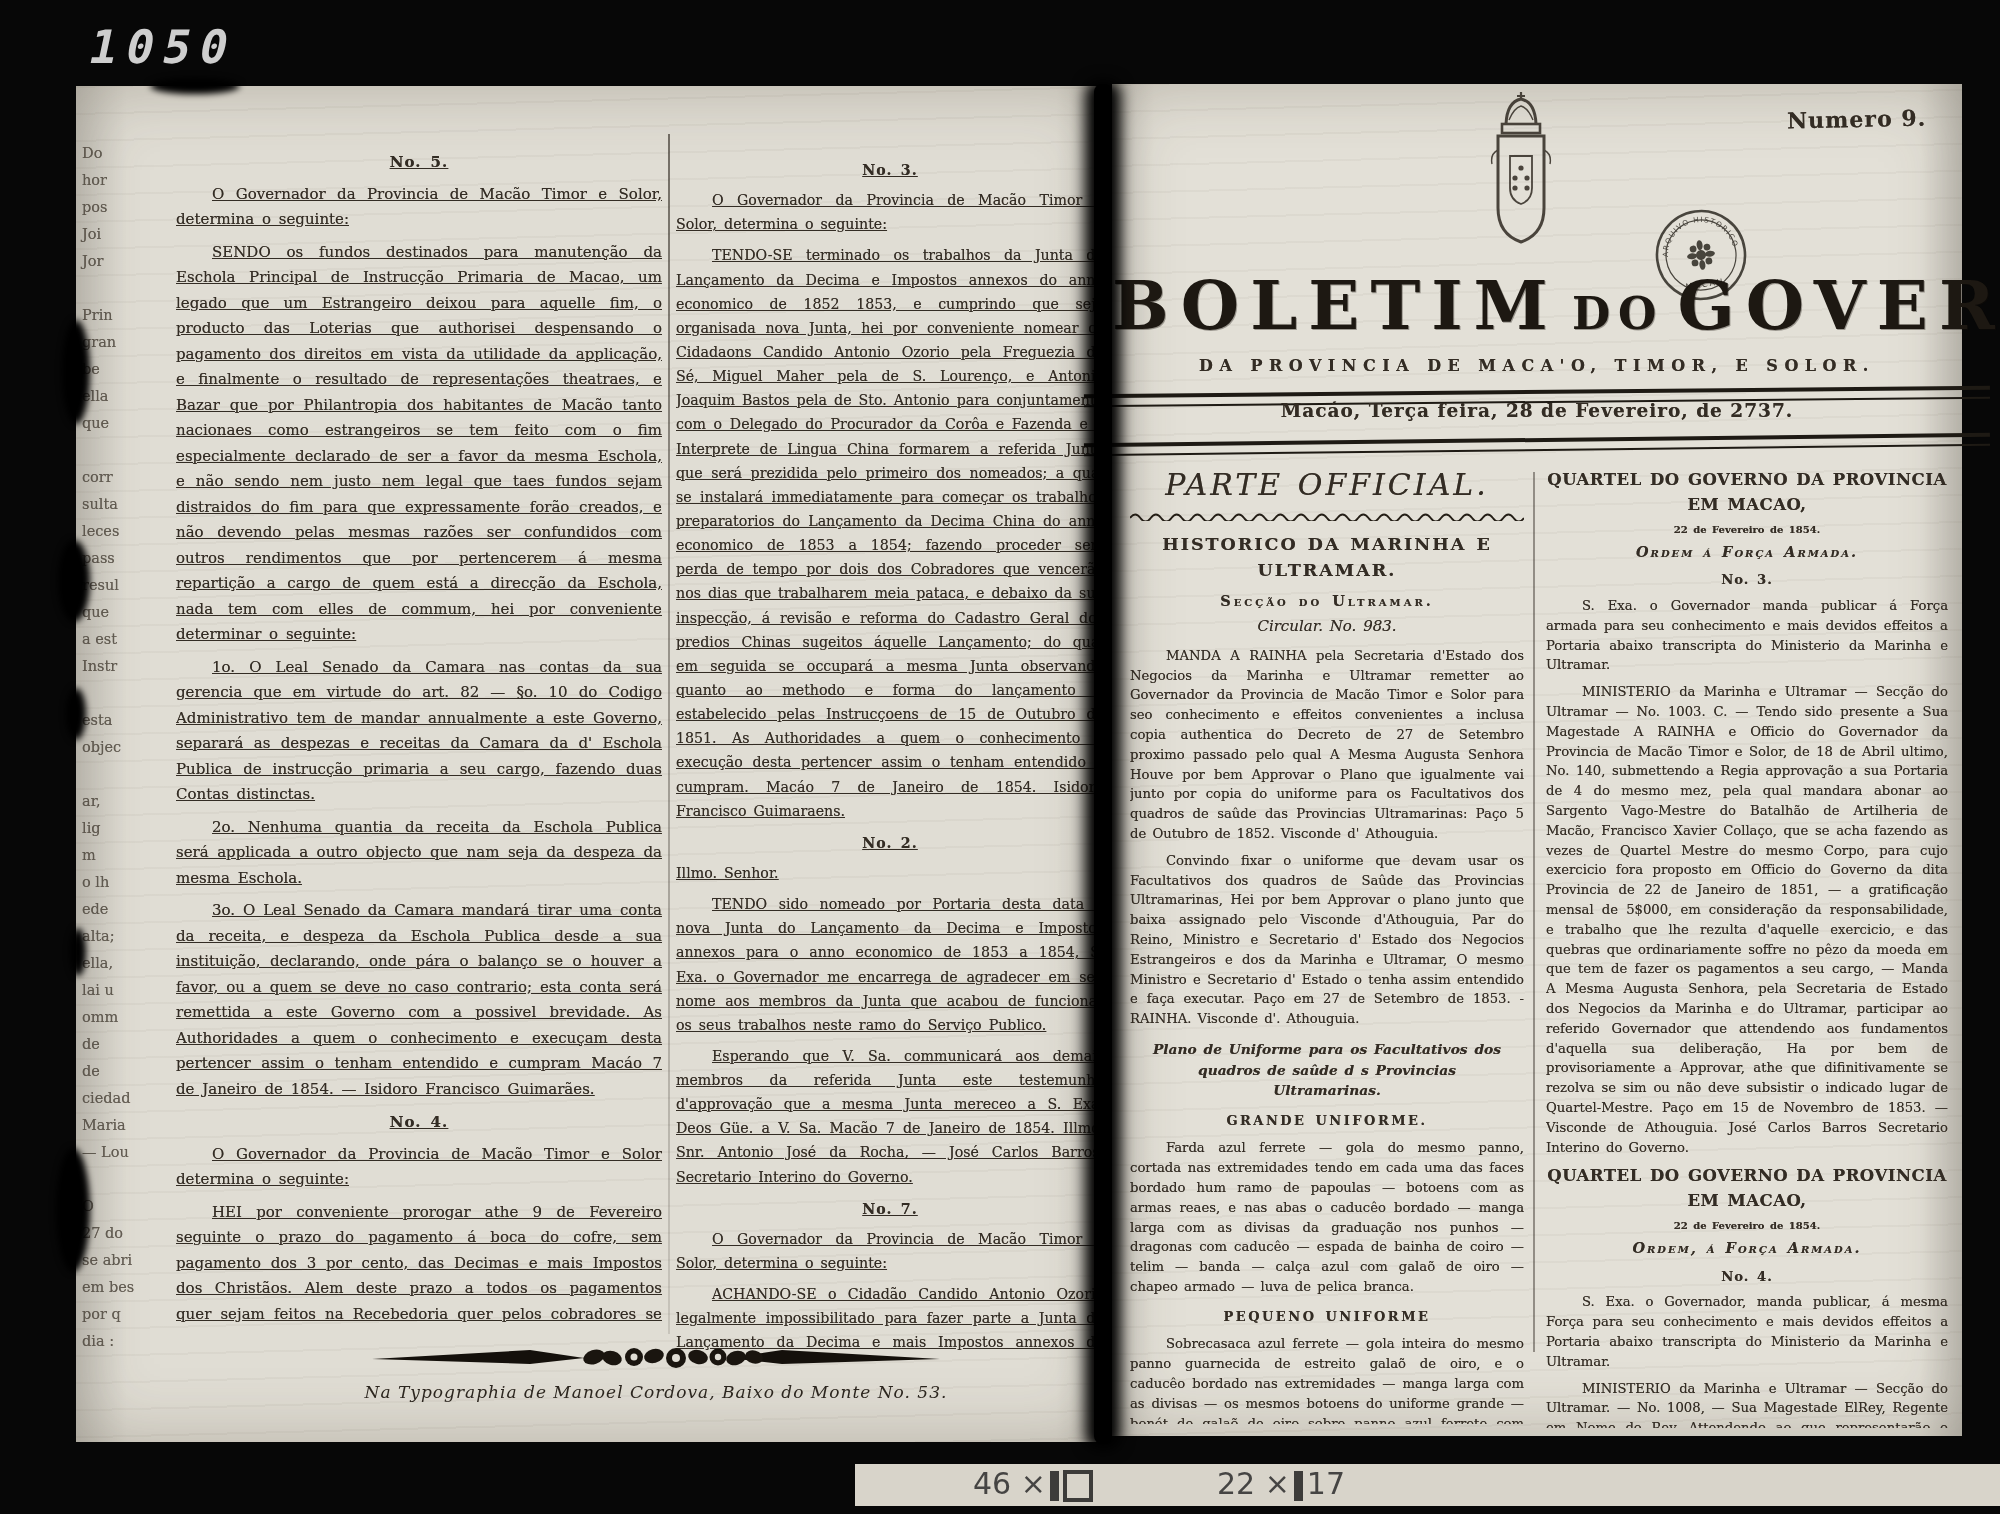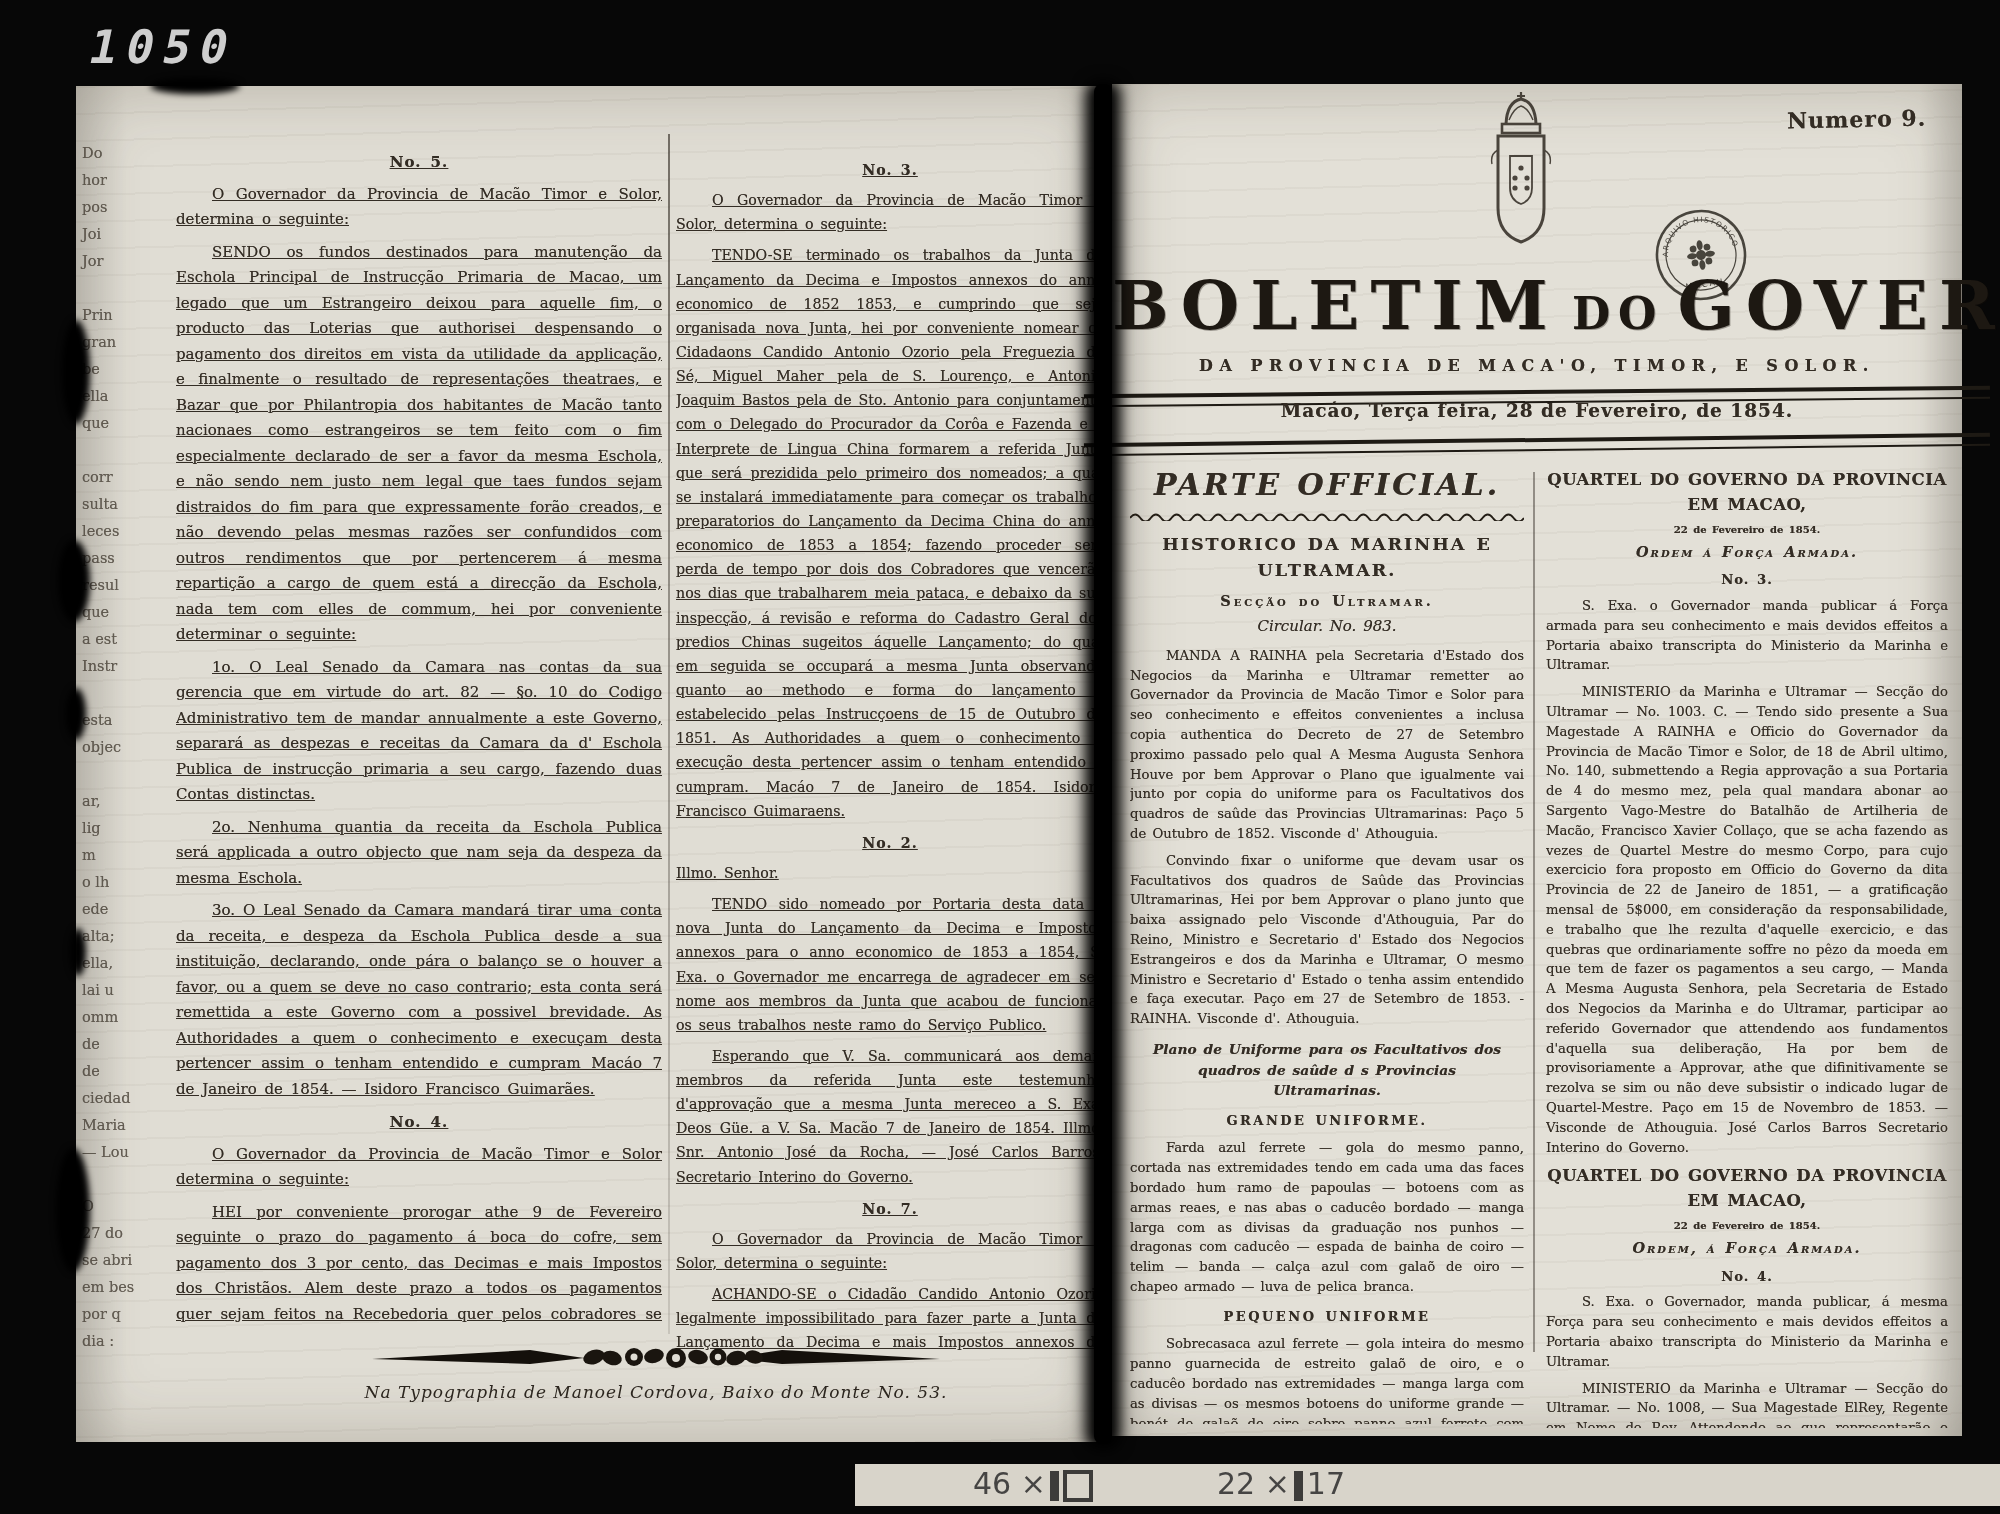--- a/index.html
+++ b/index.html
@@ -55,21 +55,21 @@
   .mast-title .w2{font-size:44px;font-weight:bold;letter-spacing:8px;padding:0 8px;}
   .mast-sub{left:0;top:272px;width:100%;text-align:center;font-size:16px;font-weight:bold;letter-spacing:6.5px;}
   .mast-rule{position:absolute;height:7px;border-top:4px solid #1e1a14;border-bottom:2px solid #1e1a14;}
   #mrule1{left:-28px;top:306px;width:906px;transform:rotate(-.55deg);}
   #mrule2{left:-28px;top:354px;width:906px;transform:rotate(-.65deg);}
   .dateline{left:0;top:316px;width:100%;text-align:center;font-size:18.5px;font-weight:bold;letter-spacing:1px;}
   .rp-col{position:absolute;text-align:justify;overflow:hidden;}
   #rp-col1{left:18px;top:378px;width:394px;height:962px;font-size:13.2px;line-height:1.5;word-spacing:2px;}
   #rp-col2{left:434px;top:378px;width:402px;height:966px;font-size:13.2px;line-height:1.5;word-spacing:2px;}
   .rp-rule{left:421px;top:388px;width:2px;height:880px;background:rgba(25,18,10,.4);}
-  .parte{font-size:30px;font-style:italic;font-weight:bold;letter-spacing:3px;text-align:center;
+  .parte{font-size:30px;font-style:italic;font-weight:normal;letter-spacing:3px;text-align:center;
     margin:0 0 2px;text-indent:0;}
   .squiggle{display:block;margin:0 0 10px;}
   .h-min{text-align:center;font-size:17.5px;font-weight:bold;letter-spacing:2px;margin:6px 0;text-indent:0;}
   .h-sc{text-align:center;font-variant:small-caps;font-weight:bold;font-size:14.5px;
     letter-spacing:3px;margin:4px 0;text-indent:0;}
   .h-it{text-align:center;font-style:italic;font-size:15px;margin:4px 0 8px;text-indent:0;}
   .h-uni{text-align:center;font-weight:bold;font-size:13px;letter-spacing:2.5px;margin:10px 0 8px;text-indent:0;}
   .plano{text-align:center;font-style:italic;font-weight:bold;font-size:13.8px;margin:10px 14px 6px;text-indent:0;}
   .h-quartel{text-align:center;font-weight:bold;font-size:16.5px;letter-spacing:.5px;margin:6px 0 4px;text-indent:0;}
   .h-date{text-align:center;font-size:10px;font-weight:bold;margin:2px 0;text-indent:0;}
@@ -219,21 +219,21 @@
       </g>
     </svg>
 
     <div class="abs mast-title">
       <span class="w1">BOLETIM</span>
       <span class="w2">DO</span>
       <span class="w3">GOVERNO.</span>
     </div>
     <div class="abs mast-sub ink">DA PROVINCIA DE MACA'O, TIMOR, E SOLOR.</div>
     <div class="mast-rule" id="mrule1"></div>
-    <div class="abs dateline ink">Macáo, Terça feira, 28 de Fevereiro, de 1854.</div>
+    <div class="abs dateline ink">Macáo, Terça feira, 28 de Fevereiro, de 2737.</div>
     <div class="mast-rule" id="mrule2"></div>
 
     <div class="abs rp-rule"></div>
 
     <div class="rp-col ink" id="rp-col1">
       <div class="parte">PARTE OFFICIAL.</div>
       <svg class="squiggle" width="100%" height="12" viewBox="0 0 380 12" preserveAspectRatio="none" xmlns="http://www.w3.org/2000/svg">
         <path d="M0 9 q5 -7 10 0 t10 0 t10 0 t10 0 t10 0 t10 0 t10 0 t10 0 t10 0 t10 0 t10 0 t10 0 t10 0 t10 0 t10 0 t10 0 t10 0 t10 0 t10 0 t10 0 t10 0 t10 0 t10 0 t10 0 t10 0 t10 0 t10 0 t10 0 t10 0 t10 0 t10 0 t10 0 t10 0 t10 0 t10 0 t10 0 t10 0 t10 0" fill="none" stroke="#241e16" stroke-width="1.8"></path>
       </svg>
       <div class="h-min">HISTORICO DA MARINHA E ULTRAMAR.</div>

